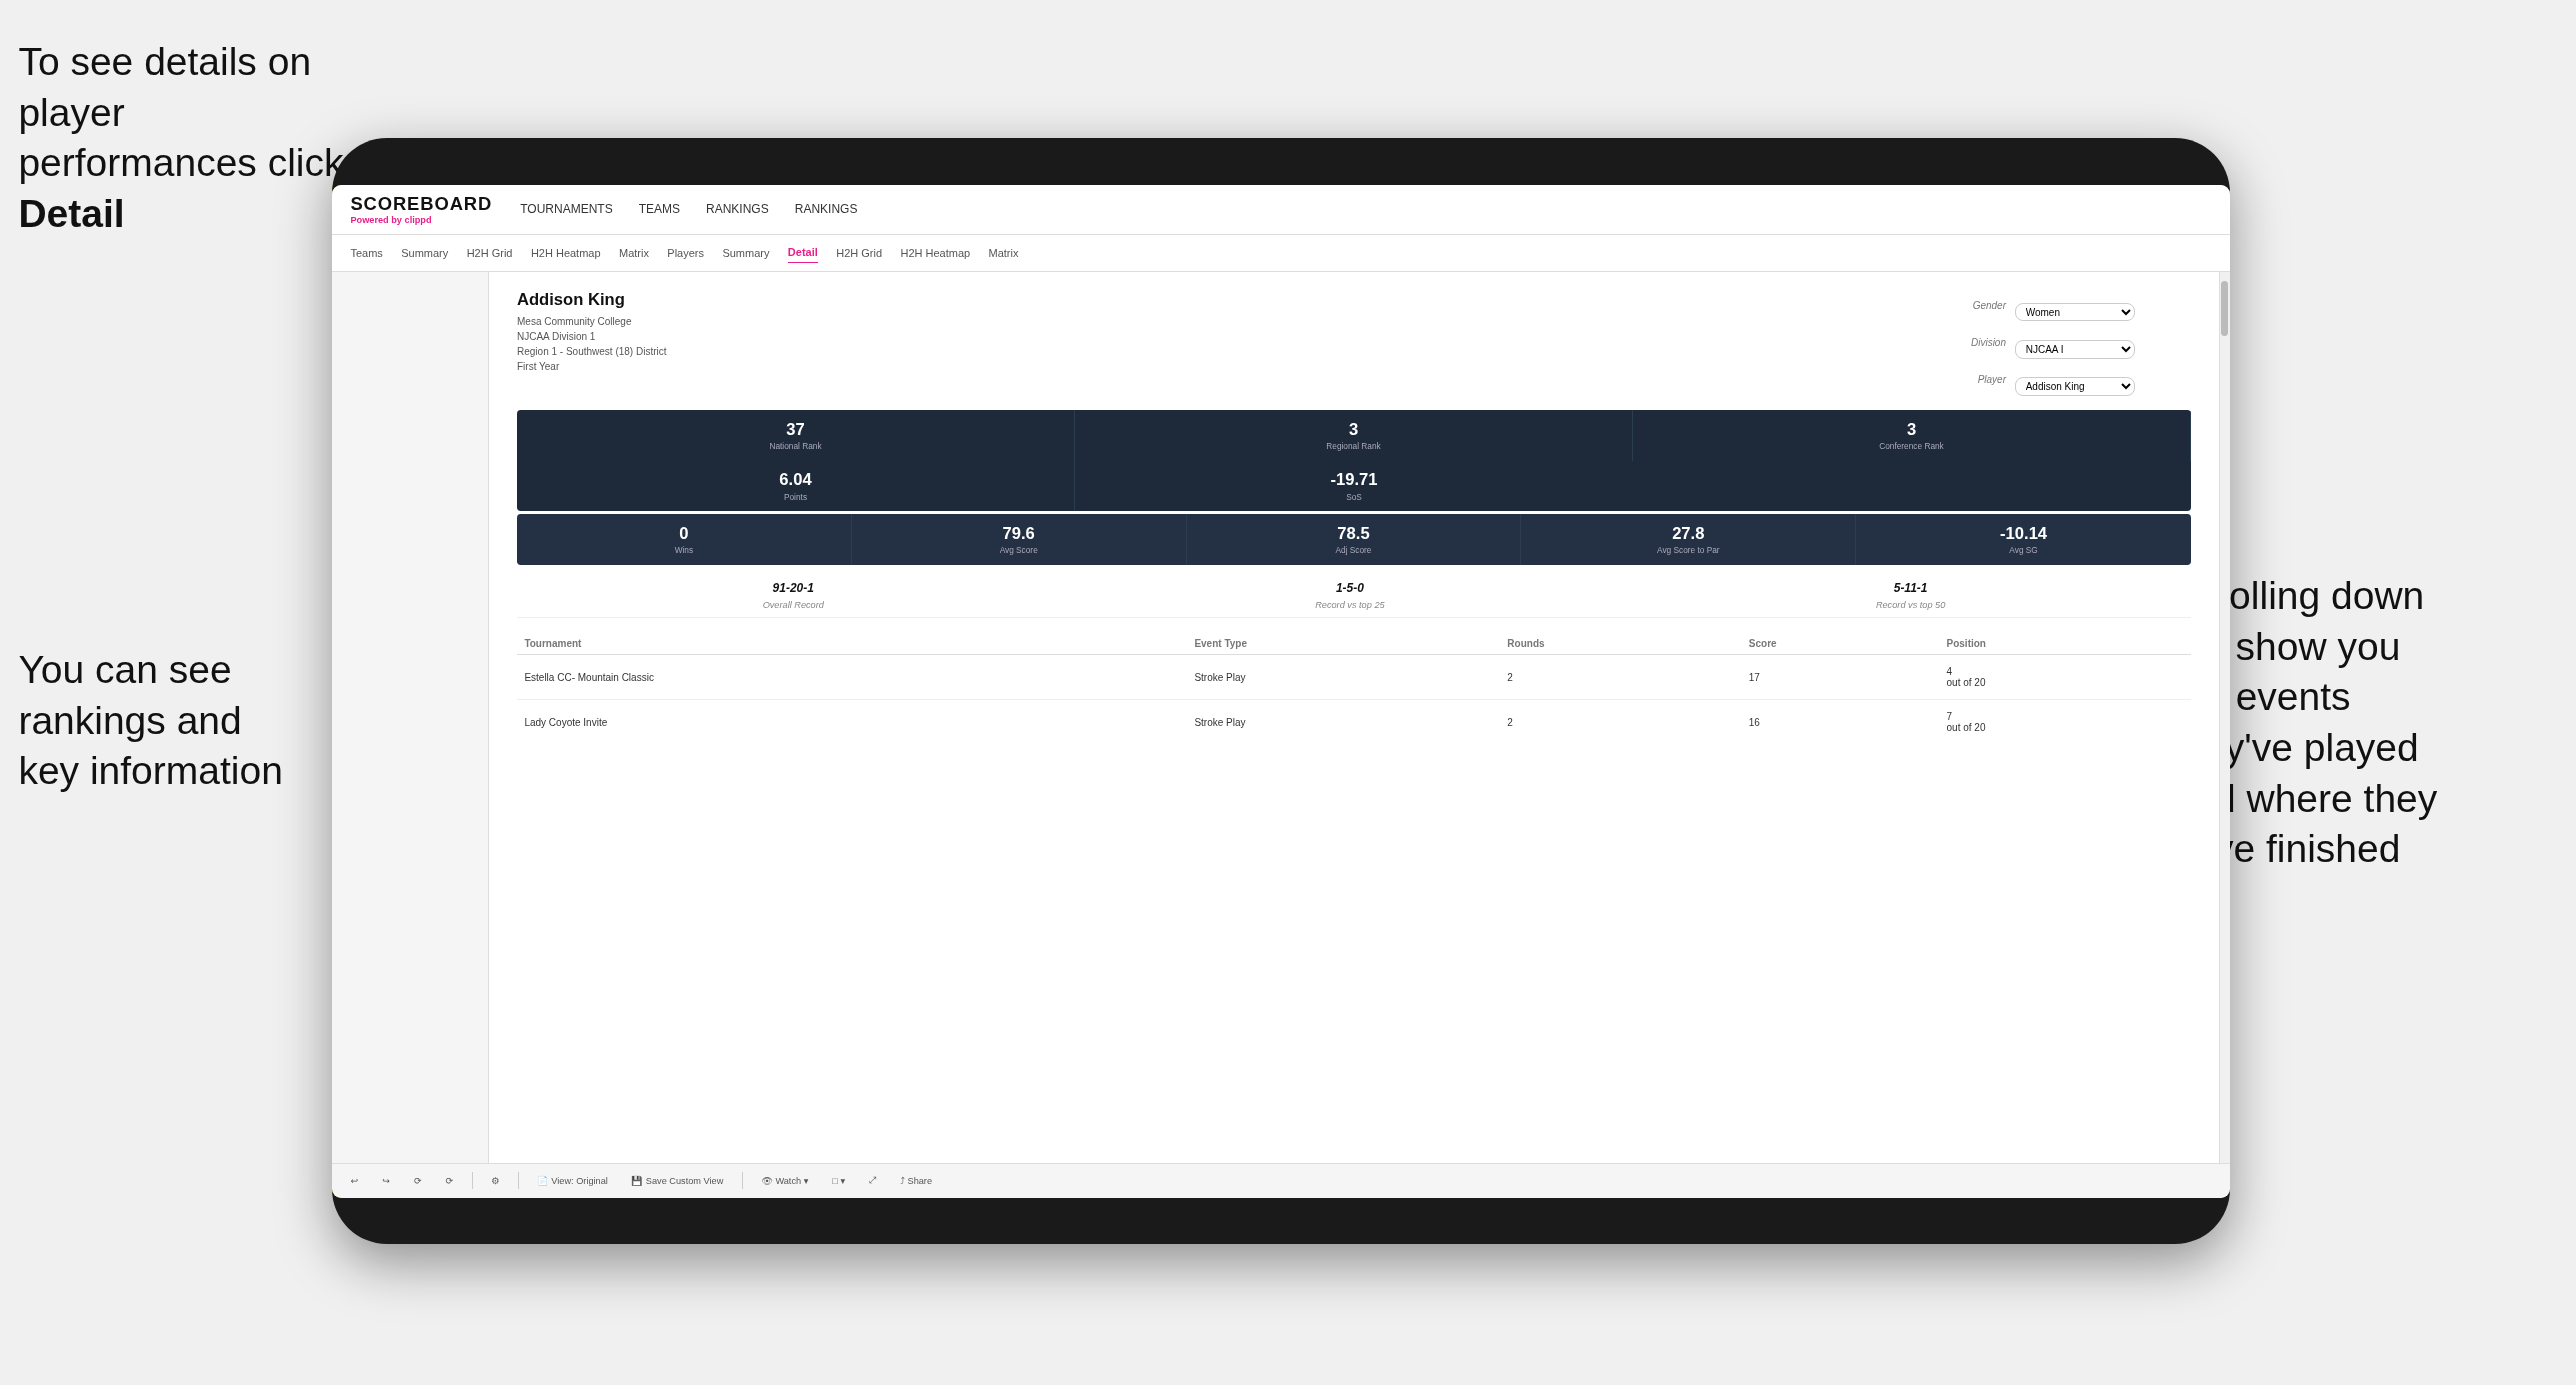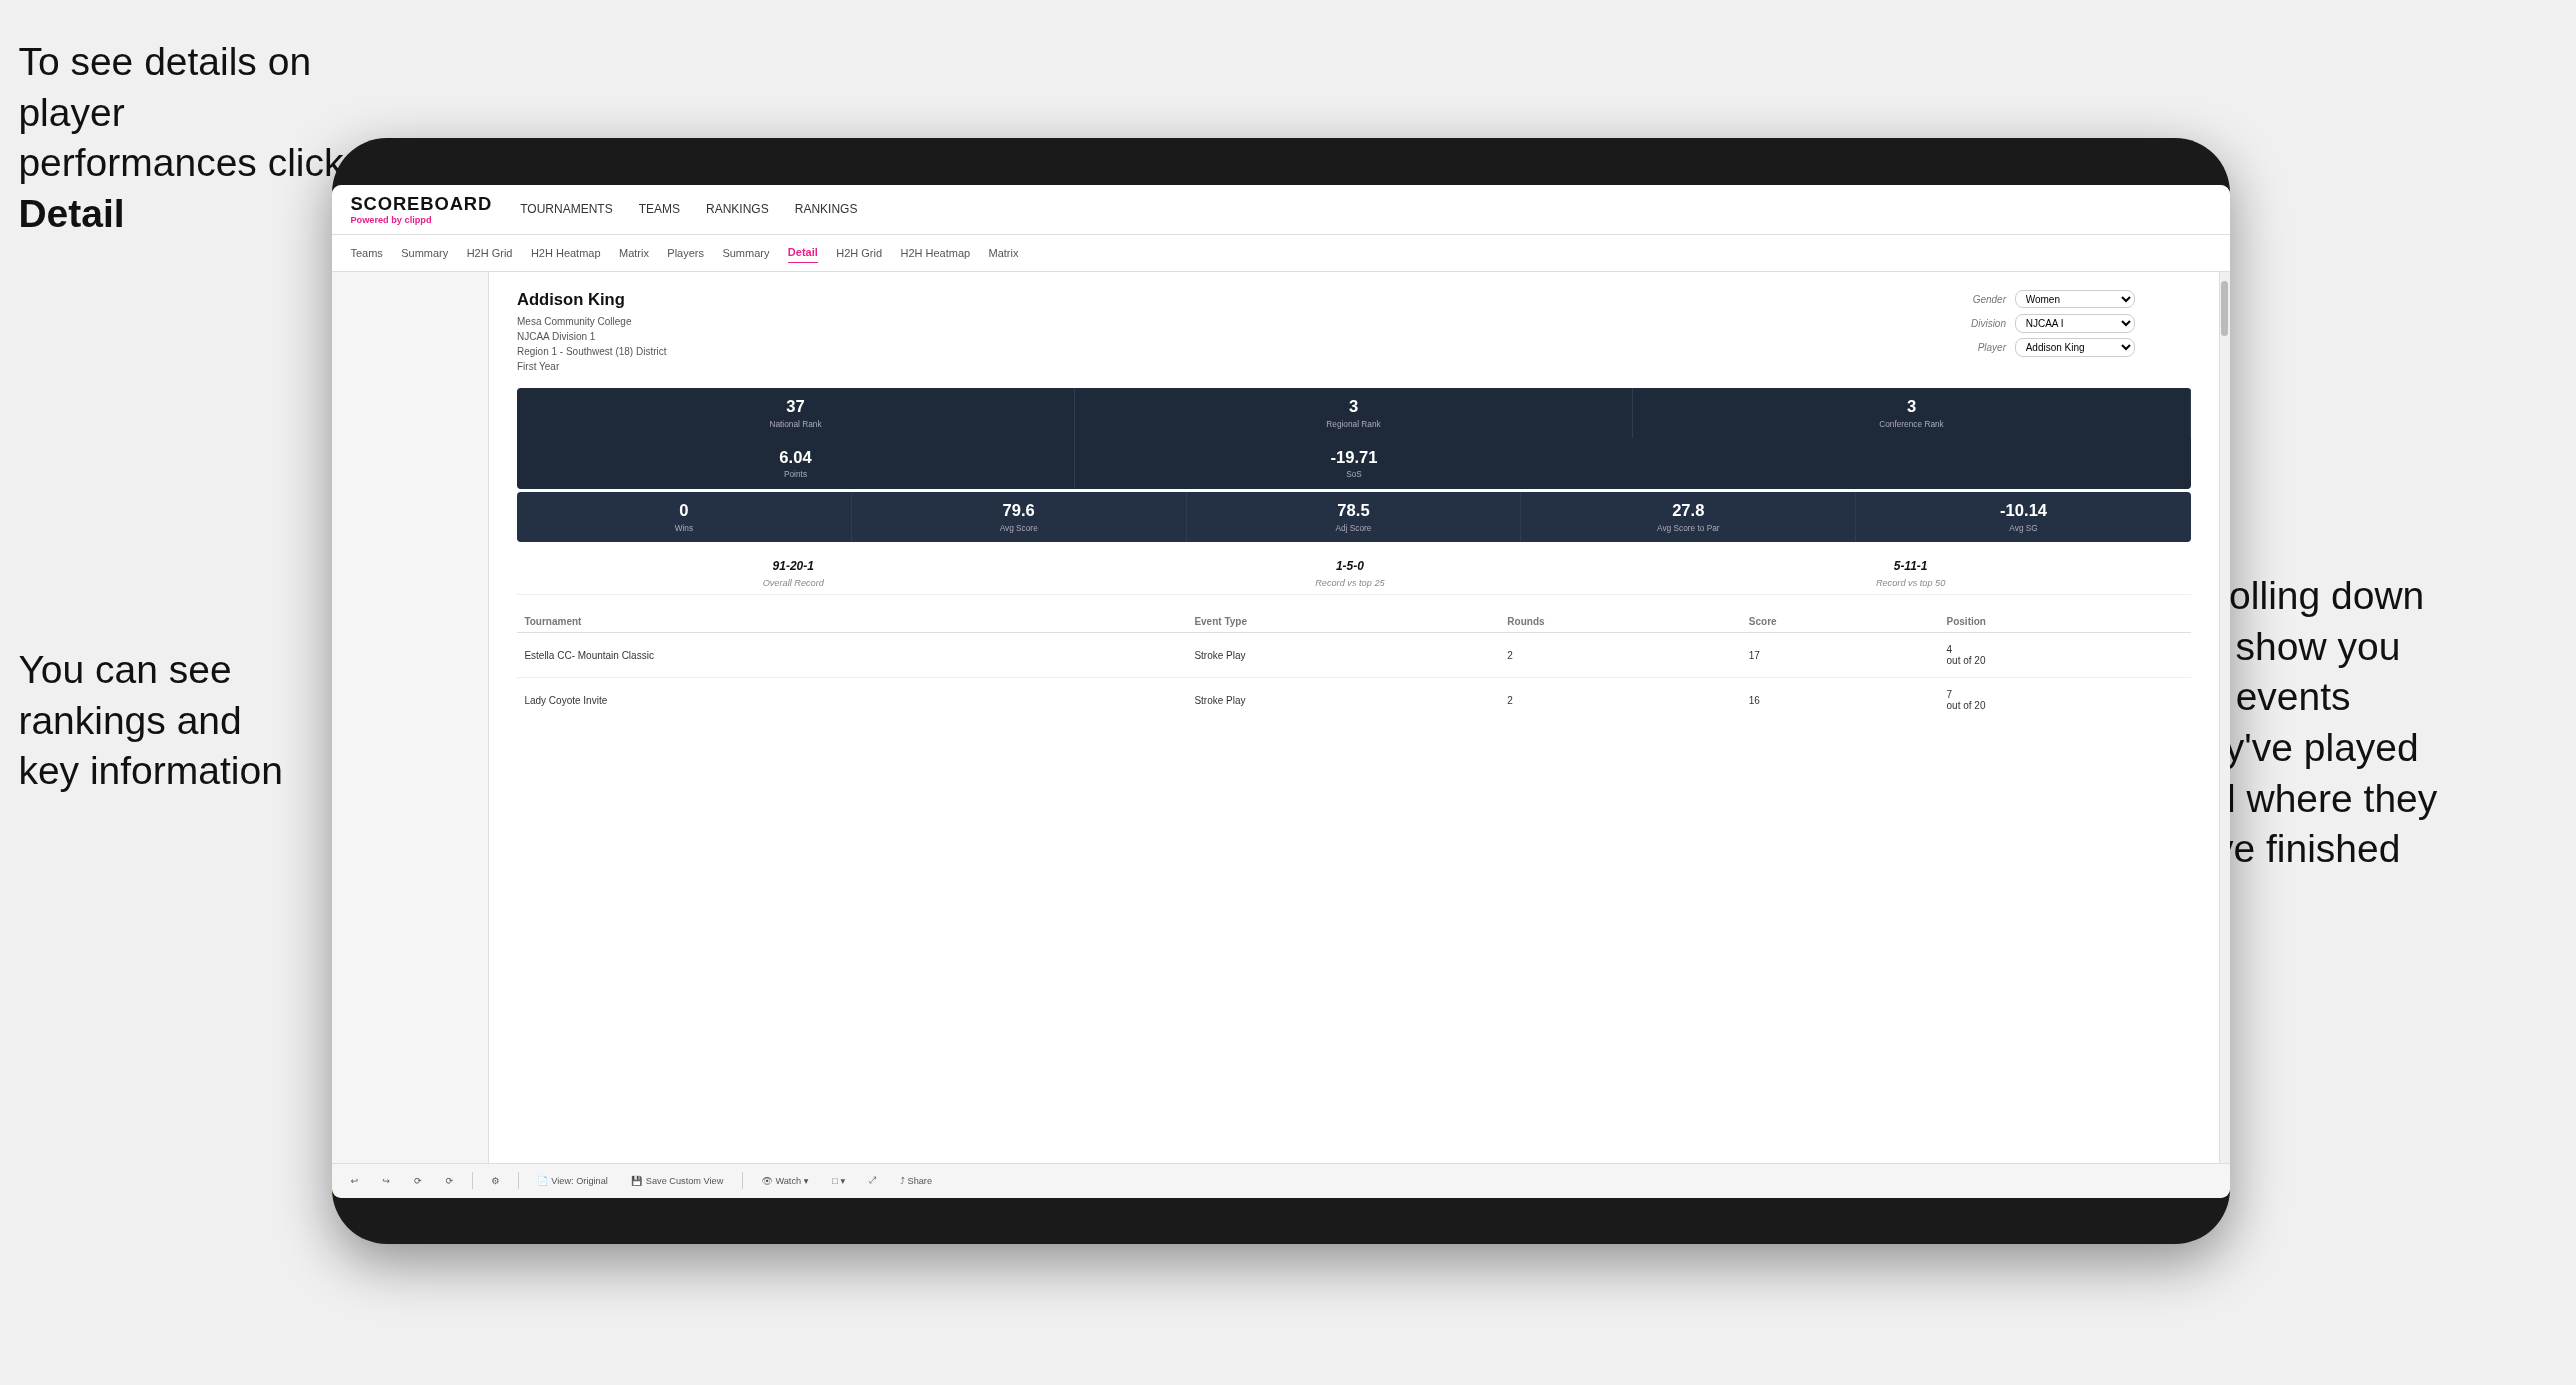--- a/index.html
+++ b/index.html
@@ -206,20 +206,21 @@
       font-style: italic;
     }
 
     .control-select {
       font-size: 10px;
       padding: 1.8px 5.5px;
       border: 0.9px solid #ccc;
       border-radius: 8px;
       min-width: 120px;
       background: #fff;
+      margin-top: 13px;
     }
 
     
     .stats-grid-dark {
       display: grid;
       grid-template-columns: repeat(3, 1fr);
       background: #1e2a3a;
       border-radius: 3.7px;
       margin-bottom: 3.7px;
       overflow: hidden;

